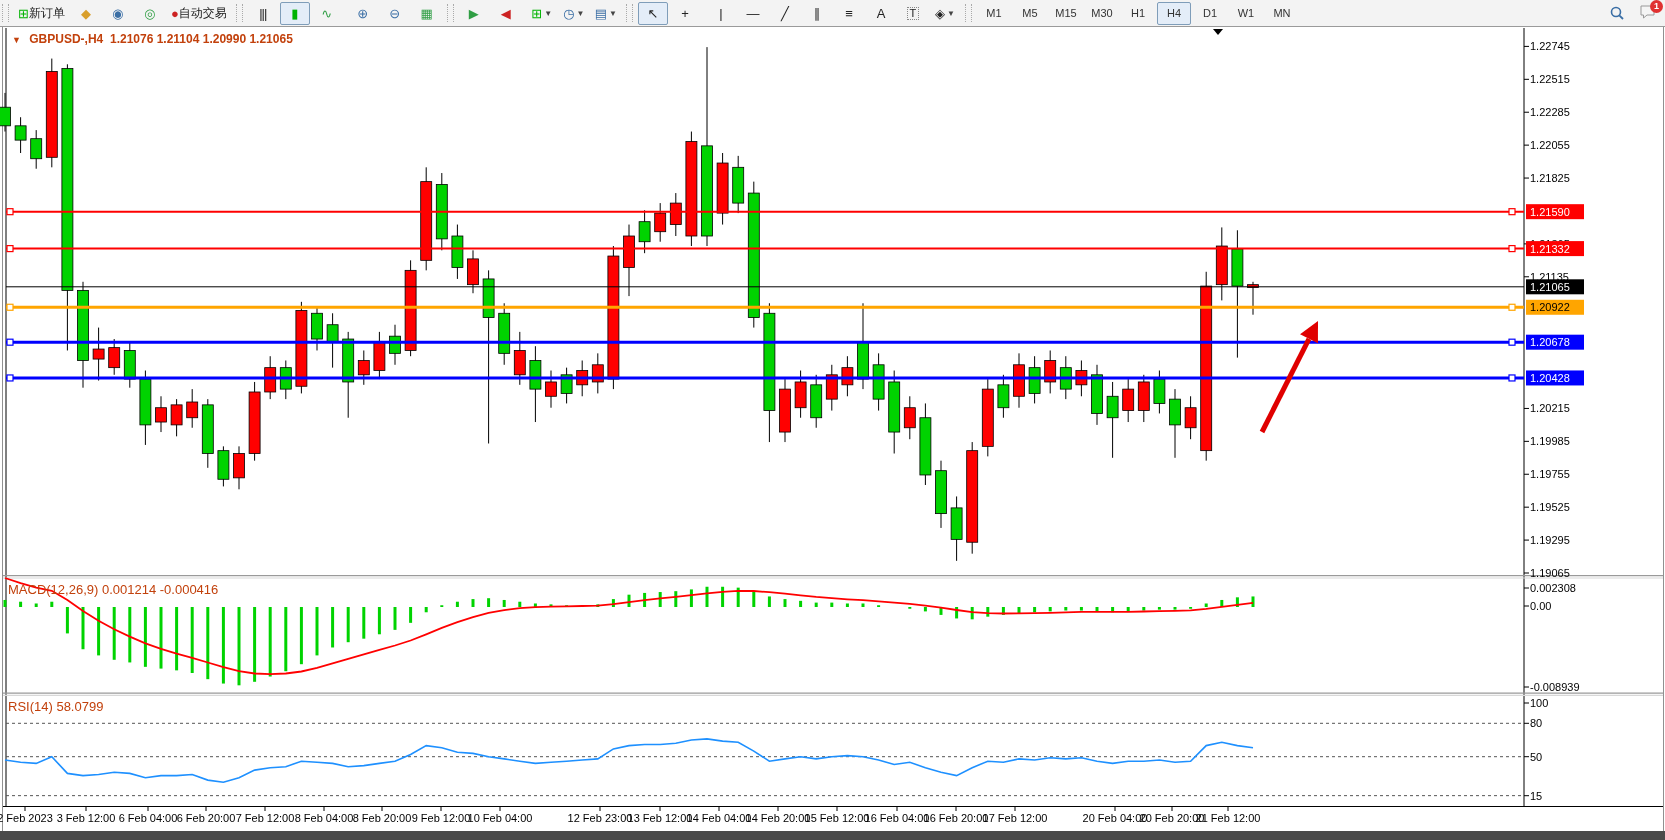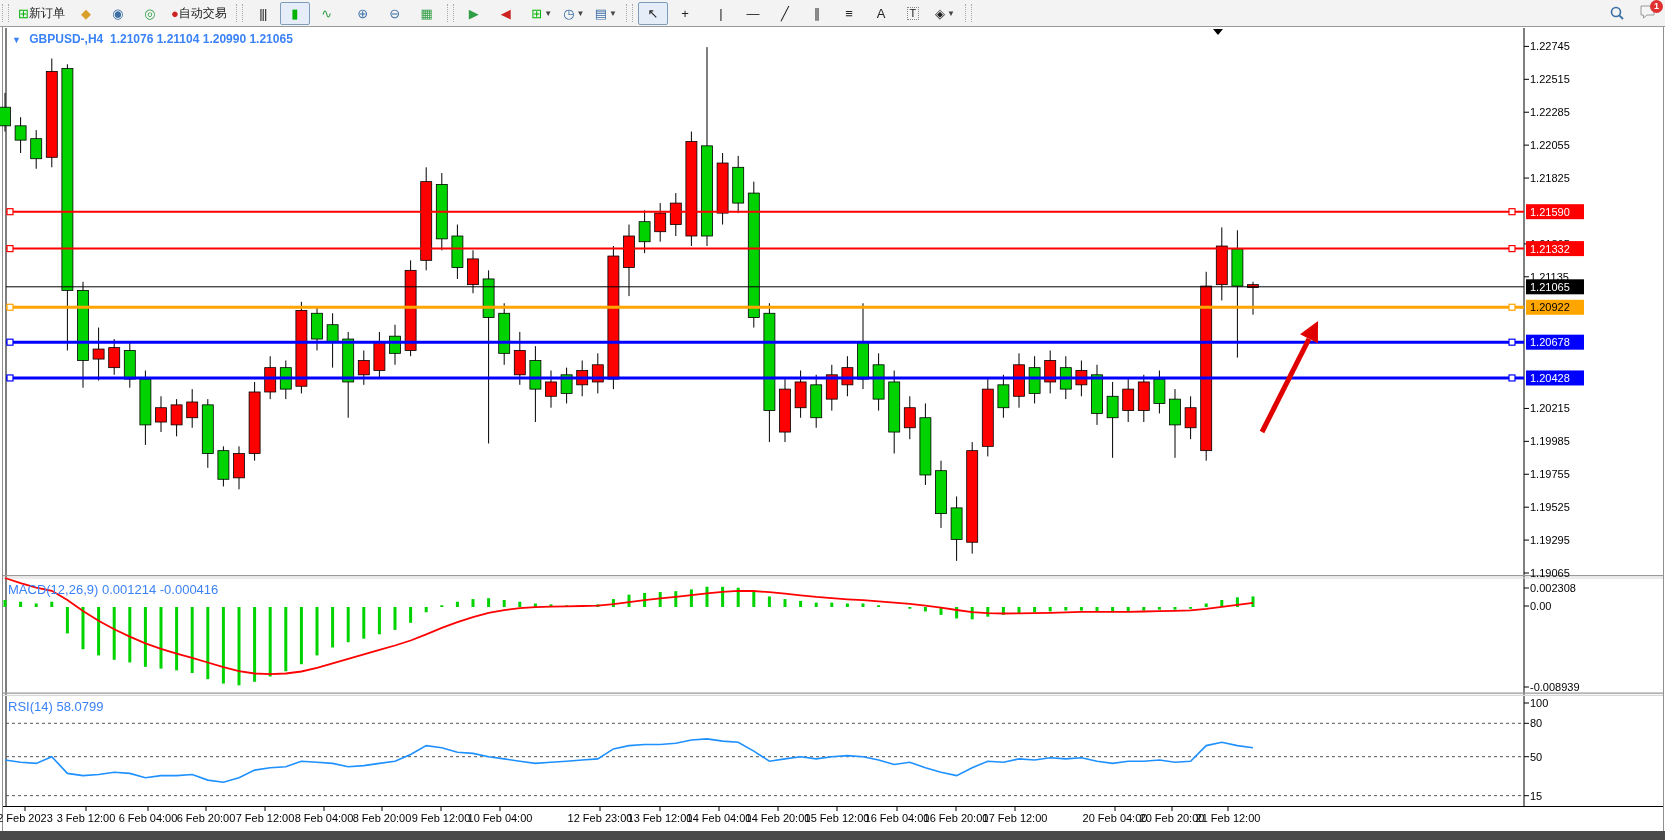--- a/index.html
+++ b/index.html
@@ -12,21 +12,21 @@
   .tbtn.pressed{border:1px solid #7f9db9;background:#e4edf8;}
   .tbtn .glyph{font-size:13px;line-height:1;}
   .drop{font-size:8px;color:#444;margin-left:2px;}
   .tf-btn{font-size:11px;color:#333;padding:0 5px;}
   .gold{color:#d99f2b}.blue{color:#3a6ea5}.green{color:#2f9e44}.red{color:#cc2222}.lime{color:#00b300}
   #toolbar-right{margin-left:auto;display:flex;align-items:center;padding-right:8px;}
   .badge{position:absolute;top:-4px;right:-6px;background:#e03131;color:#fff;border-radius:7px;font-size:9px;min-width:13px;height:13px;display:flex;align-items:center;justify-content:center;font-weight:bold;}
   .bubble-wrap{position:relative;margin-left:14px;}
   
   #chart-area{position:absolute;left:0;top:27px;width:1665px;height:813px;}
-  .ovl{position:absolute;font-size:12px;color:#3b82f6;white-space:nowrap;z-index:5;}
+  .ovl{position:absolute;font-size:12px;color:#c2410c;white-space:nowrap;z-index:5;}
   #chart-title{left:12px;top:5px;font-weight:bold;}
   #chart-title .tri{font-size:9px;margin-right:5px;}
   #macd-label{left:8px;top:555px;font-size:13px;}
   #rsi-label{left:8px;top:672px;font-size:13px;}
   svg text{font-family:"Liberation Sans",sans-serif;}
   #bottom-strip{position:absolute;left:0;top:831px;width:1665px;height:9px;background:#4a4a4a;}
 </style>
 </head>
 <body>
 
@@ -129,20 +129,31 @@
         </div>
       <div class="tbtn">
           <span class="glyph" style="border:1px dotted #888;padding:0 2px;font-size:11px;">T</span>
         </div>
       <div class="tbtn">
           <span class="glyph">◈</span>
           <span class="drop">▼</span>
         </div>
     </div>
     <div class="thandle"></div>
+    <div class="tgroup" id="tf-group">
+        <div class="tbtn tf-btn">M1</div>
+        <div class="tbtn tf-btn">M5</div>
+        <div class="tbtn tf-btn">M15</div>
+        <div class="tbtn tf-btn">M30</div>
+        <div class="tbtn tf-btn">H1</div>
+        <div class="tbtn tf-btn pressed">H4</div>
+        <div class="tbtn tf-btn">D1</div>
+        <div class="tbtn tf-btn">W1</div>
+        <div class="tbtn tf-btn">MN</div>
+      </div>
     <div id="toolbar-right">
       <svg width="16" height="16">
           <circle cx="7" cy="7" r="4.5" fill="none" stroke="#3a6ea5" stroke-width="1.6"></circle>
           <line x1="10.3" y1="10.3" x2="14" y2="14" stroke="#3a6ea5" stroke-width="1.8"></line>
         </svg>
       <div class="bubble-wrap">
         <svg width="18" height="16">
             <path d="M2 2 h13 v9 h-7 l-3.5 3 v-3 h-2.5 z" fill="#f5f5f5" stroke="#999" stroke-width="1"></path>
           </svg>
         <span class="badge">1</span>

